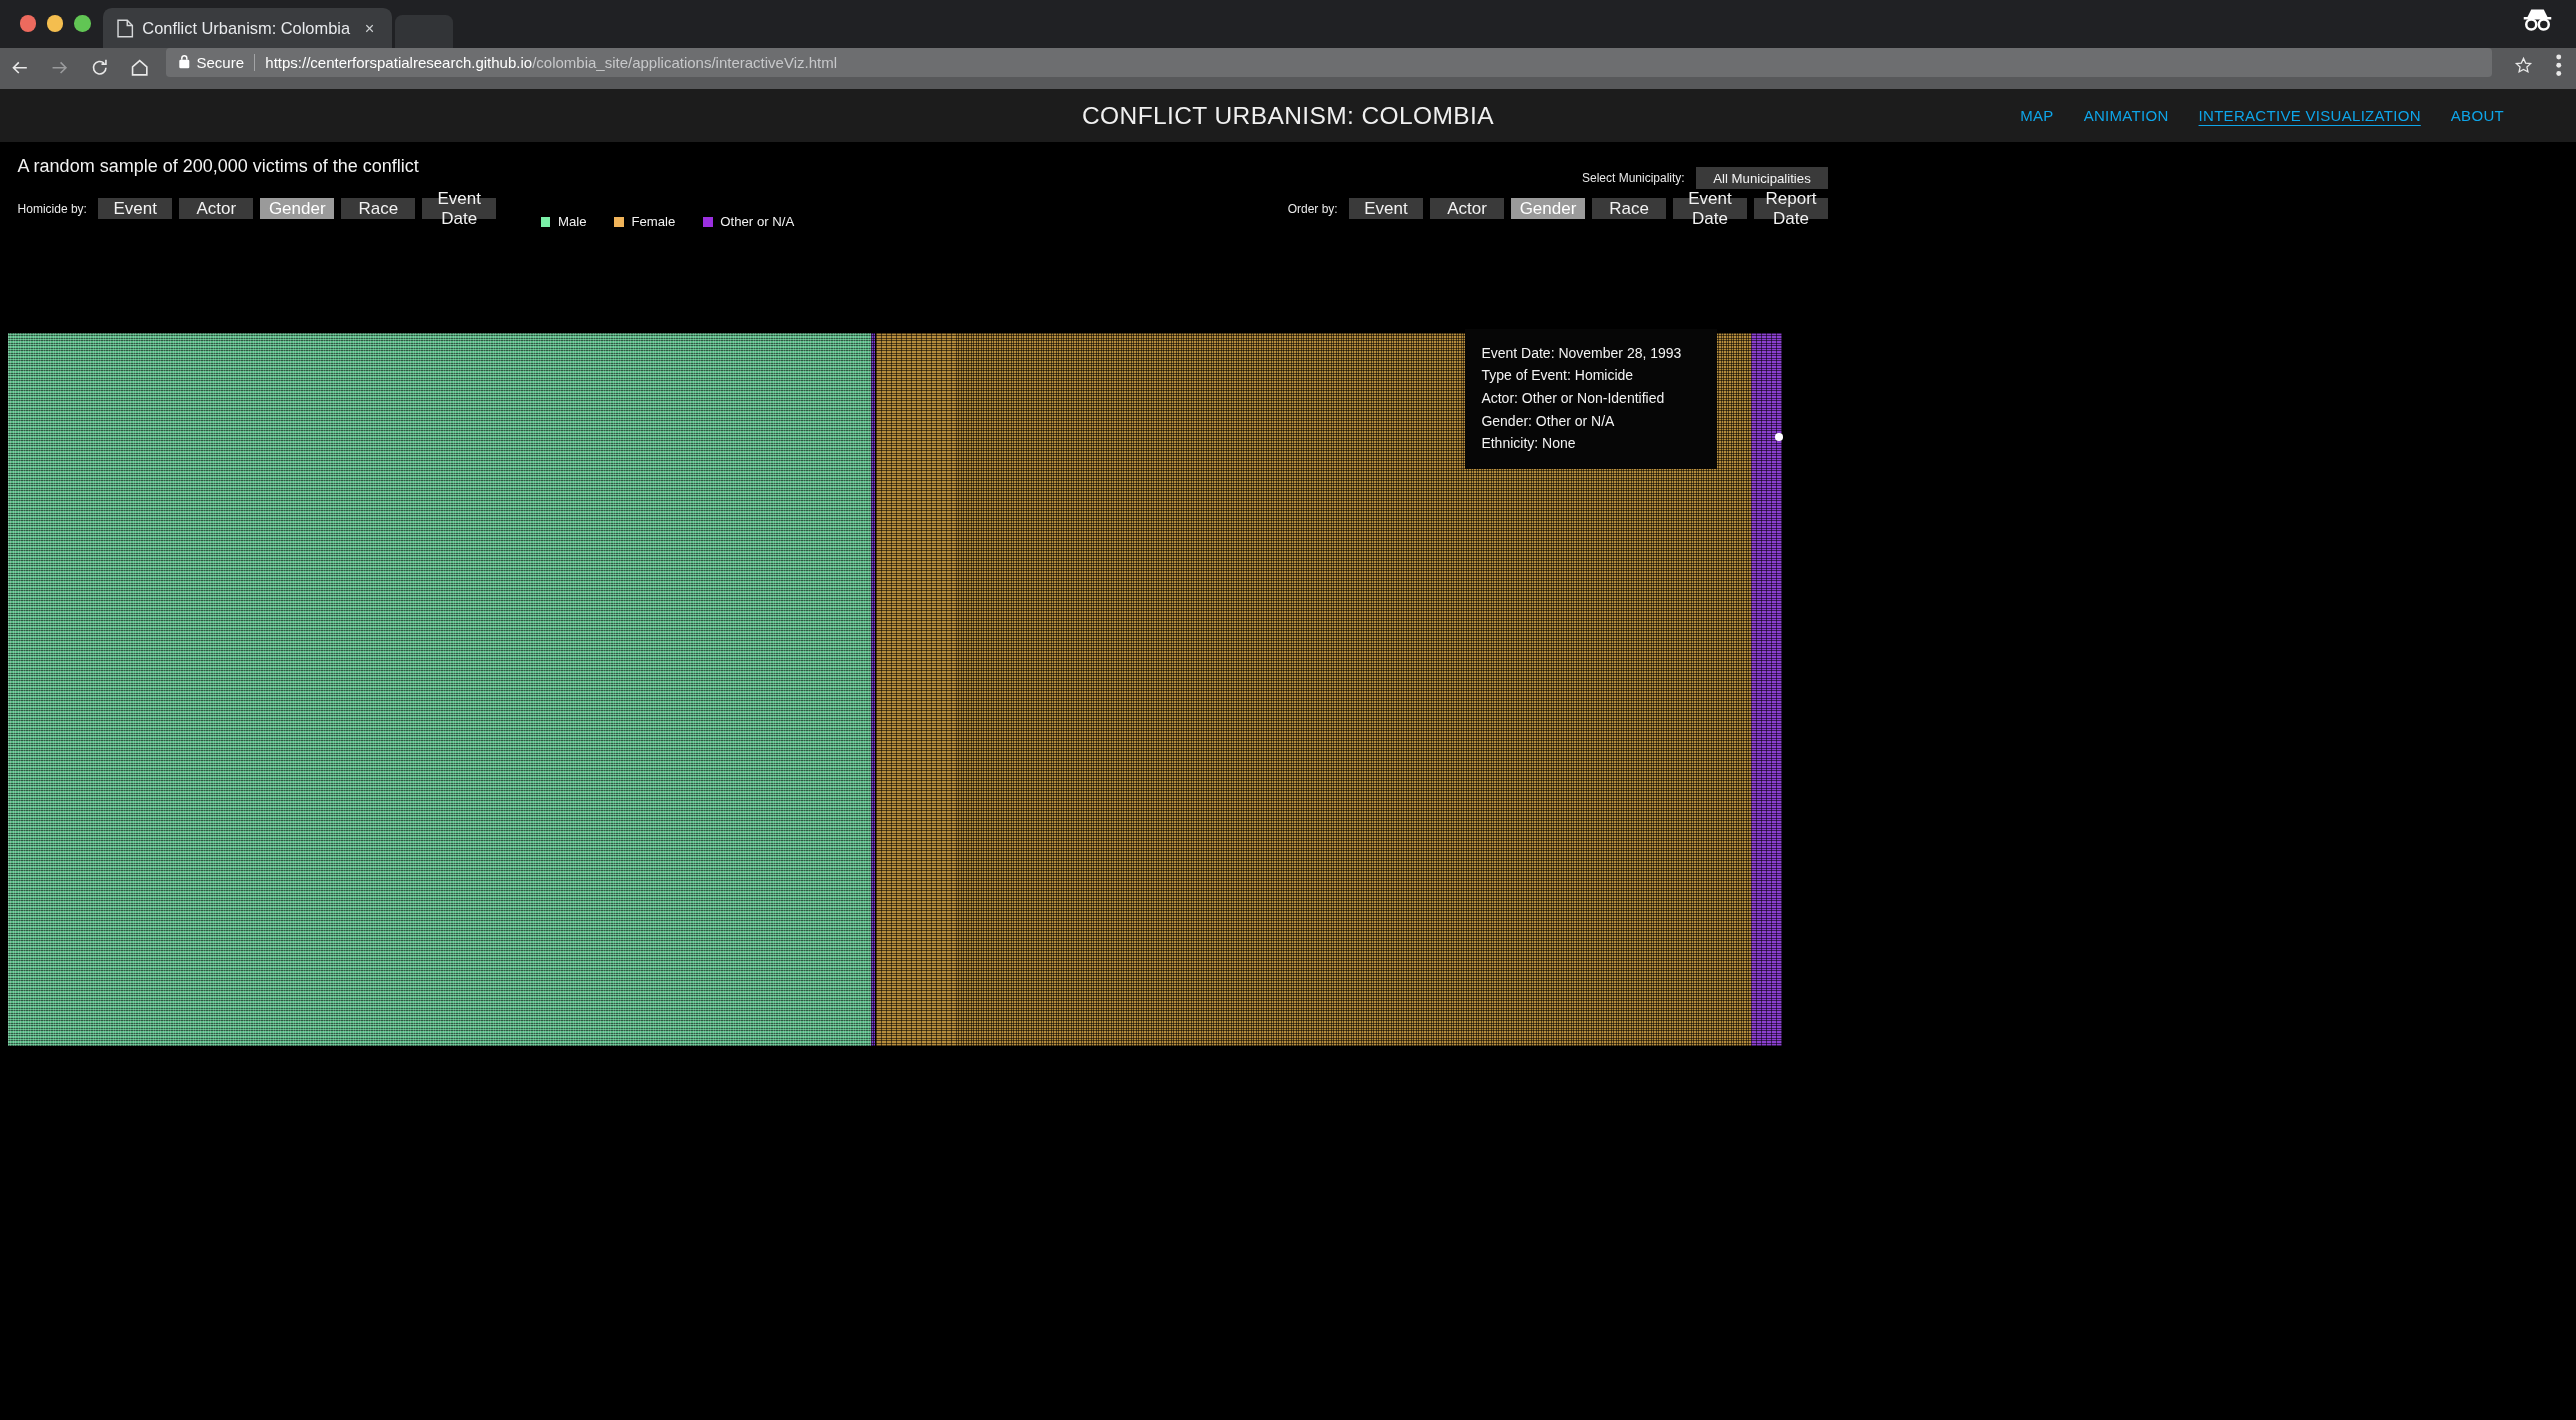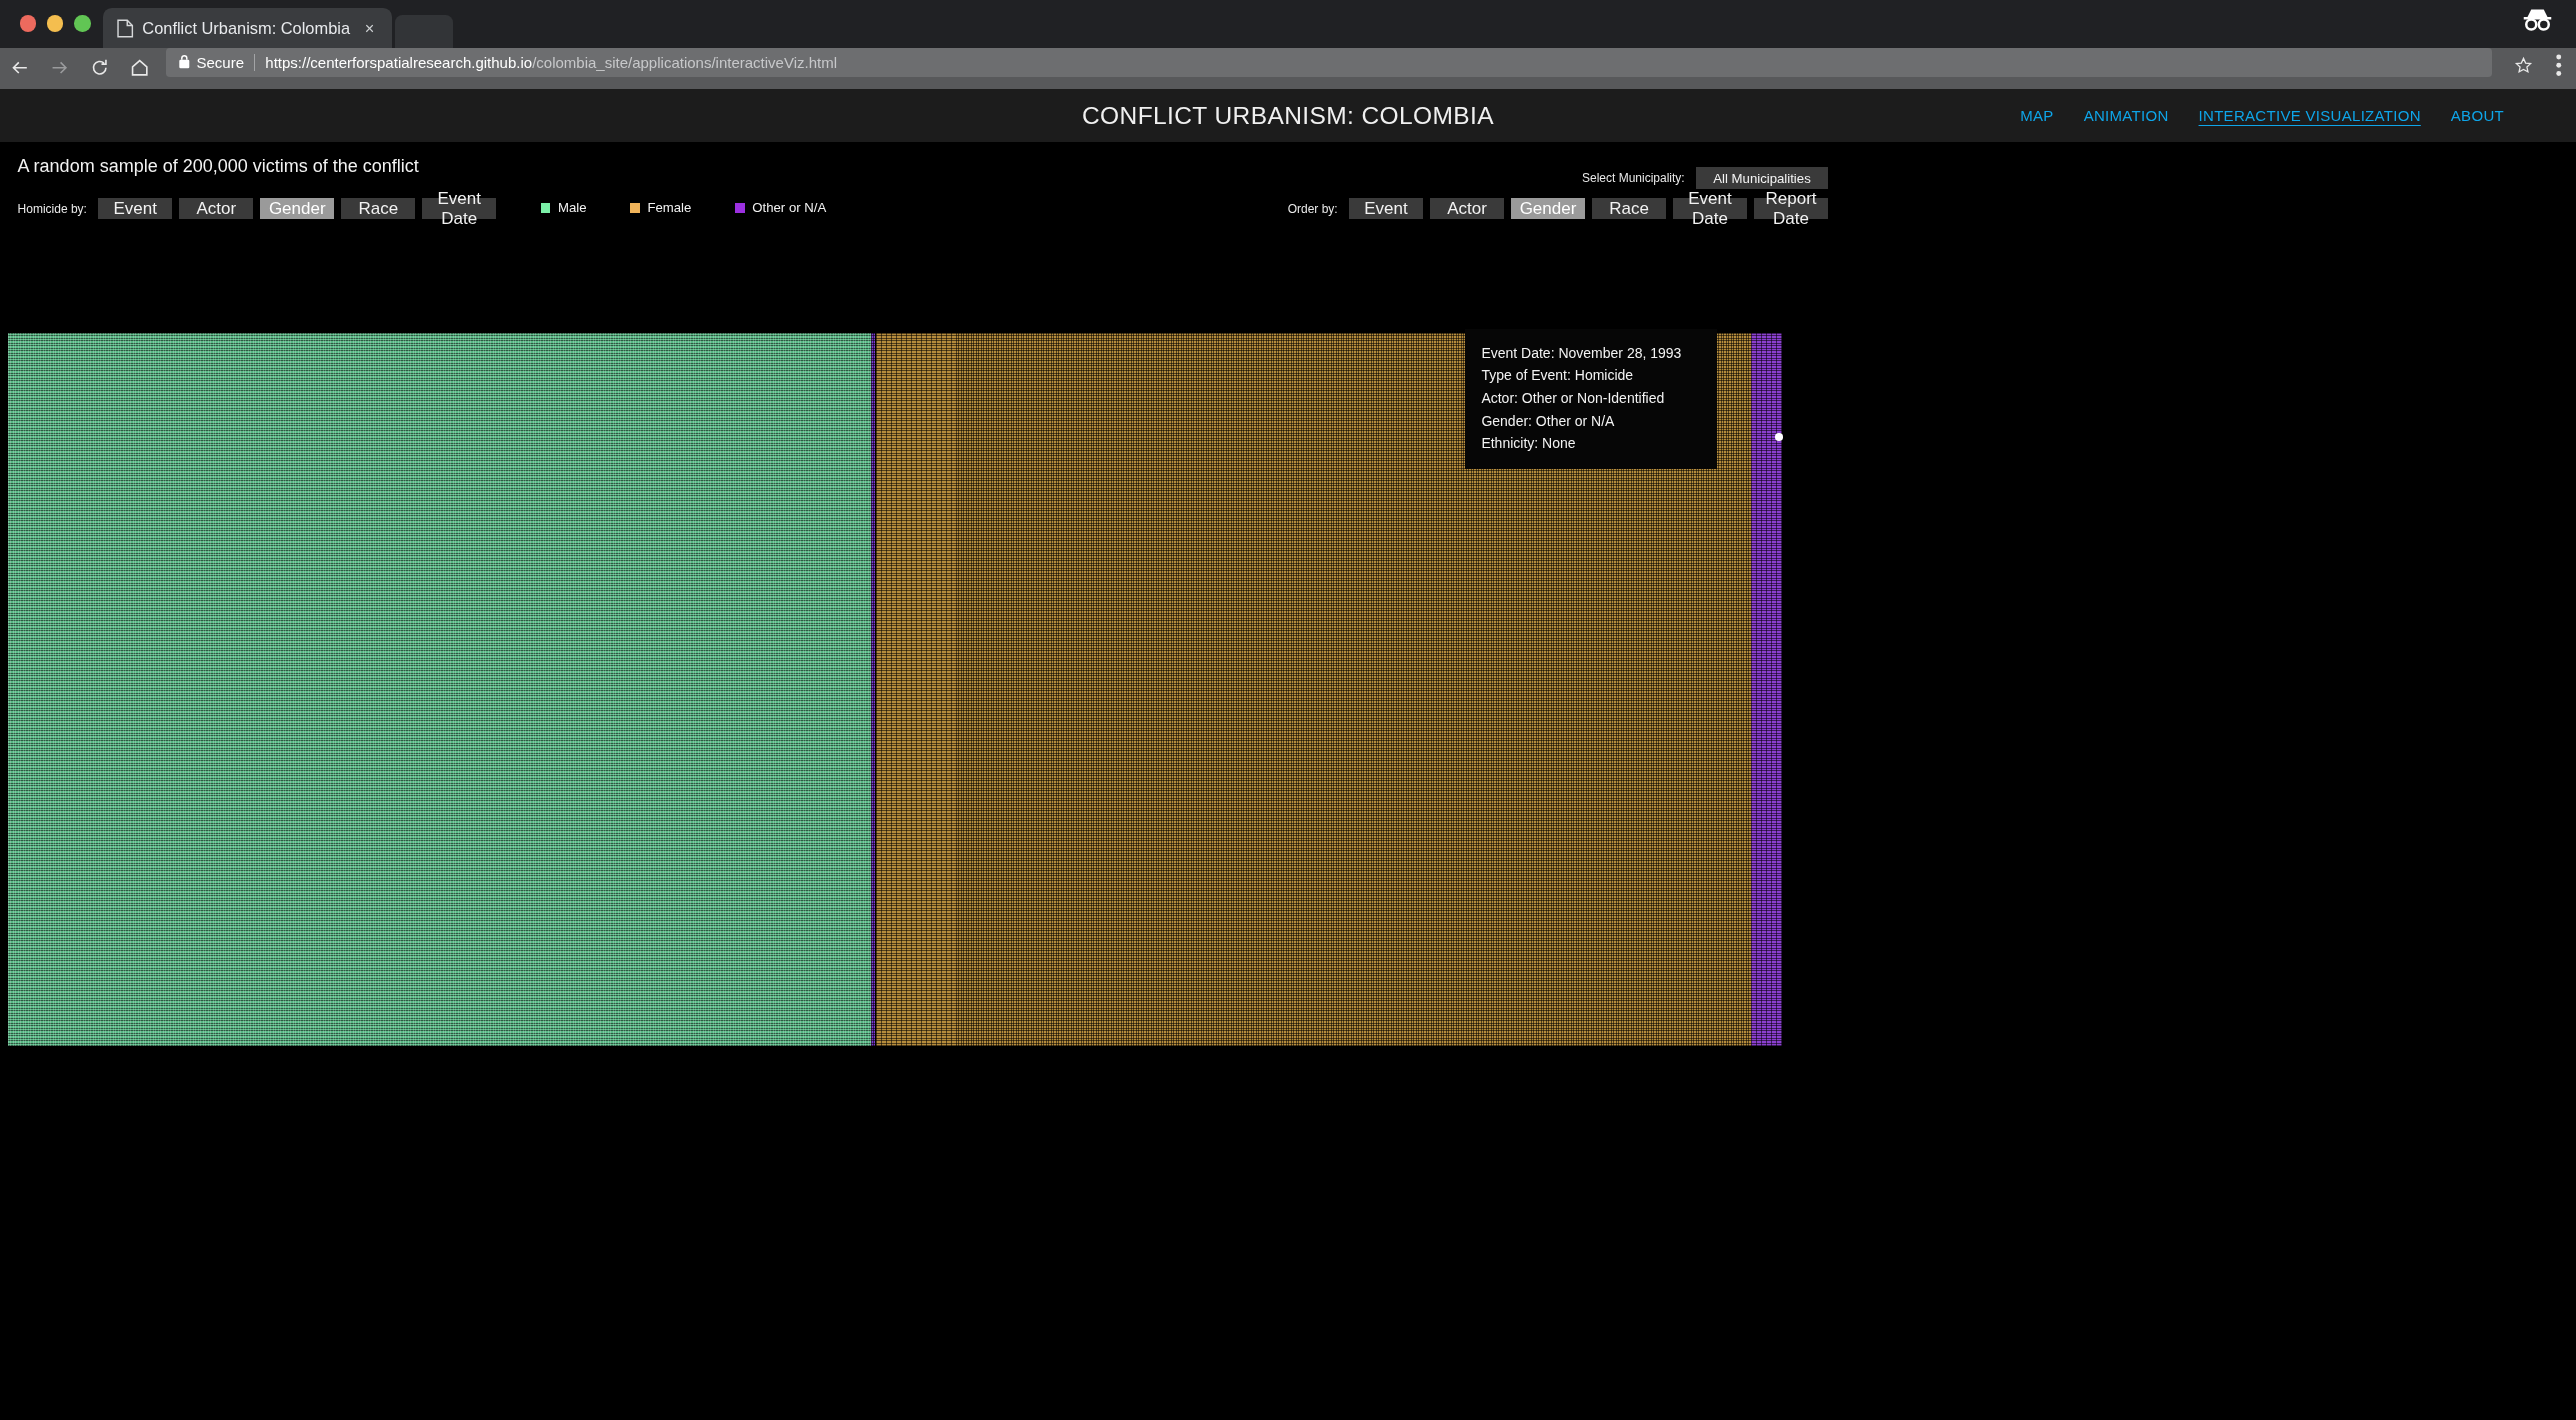--- a/index.html
+++ b/index.html
@@ -54,21 +54,21 @@
   .btn{ background:#3a3a3a; color:#f2f2f2; font-size:17px; border:none;
         height:21px; display:inline-flex; align-items:center; justify-content:center;
         padding:0 6.3px; cursor:pointer; }
   .btn.active{ background:#9a9a9a; color:#fff; }
 
   #symbolize-group{ position:absolute; left:17.6px; top:0; display:flex;
         align-items:center; gap:0; }
   #symbolize-group .ctrl-label{ margin-right:11.3px; }
   #symbolize-group .btn{ width:74px; margin-right:7px; }
 
-  #legend{ position:absolute; left:541px; top:2px; display:flex; align-items:center; gap:16px; }
+  #legend{ position:absolute; left:541px; top:16px; display:flex; align-items:center; gap:0; }
   .leg-item{ display:flex; align-items:center; margin-right:28px; }
   .swatch{ width:9.4px;height:9.4px; margin-right:7.5px; }
   .leg-label{ color:#f2f2f2; font-size:13.2px; }
 
   #municipality{ position:absolute; right:748px; top:-31px; display:flex; align-items:center; }
   #municipality .ctrl-label{ margin-right:11.3px; }
   #muni-select{ background:#3a3a3a; color:#f4f4f4; font-size:13.2px; width:132px;
       height:21.4px; display:flex; align-items:center; justify-content:center; cursor:pointer; }
 
   #order-group{ position:absolute; right:748px; top:0; display:flex; align-items:center; }

